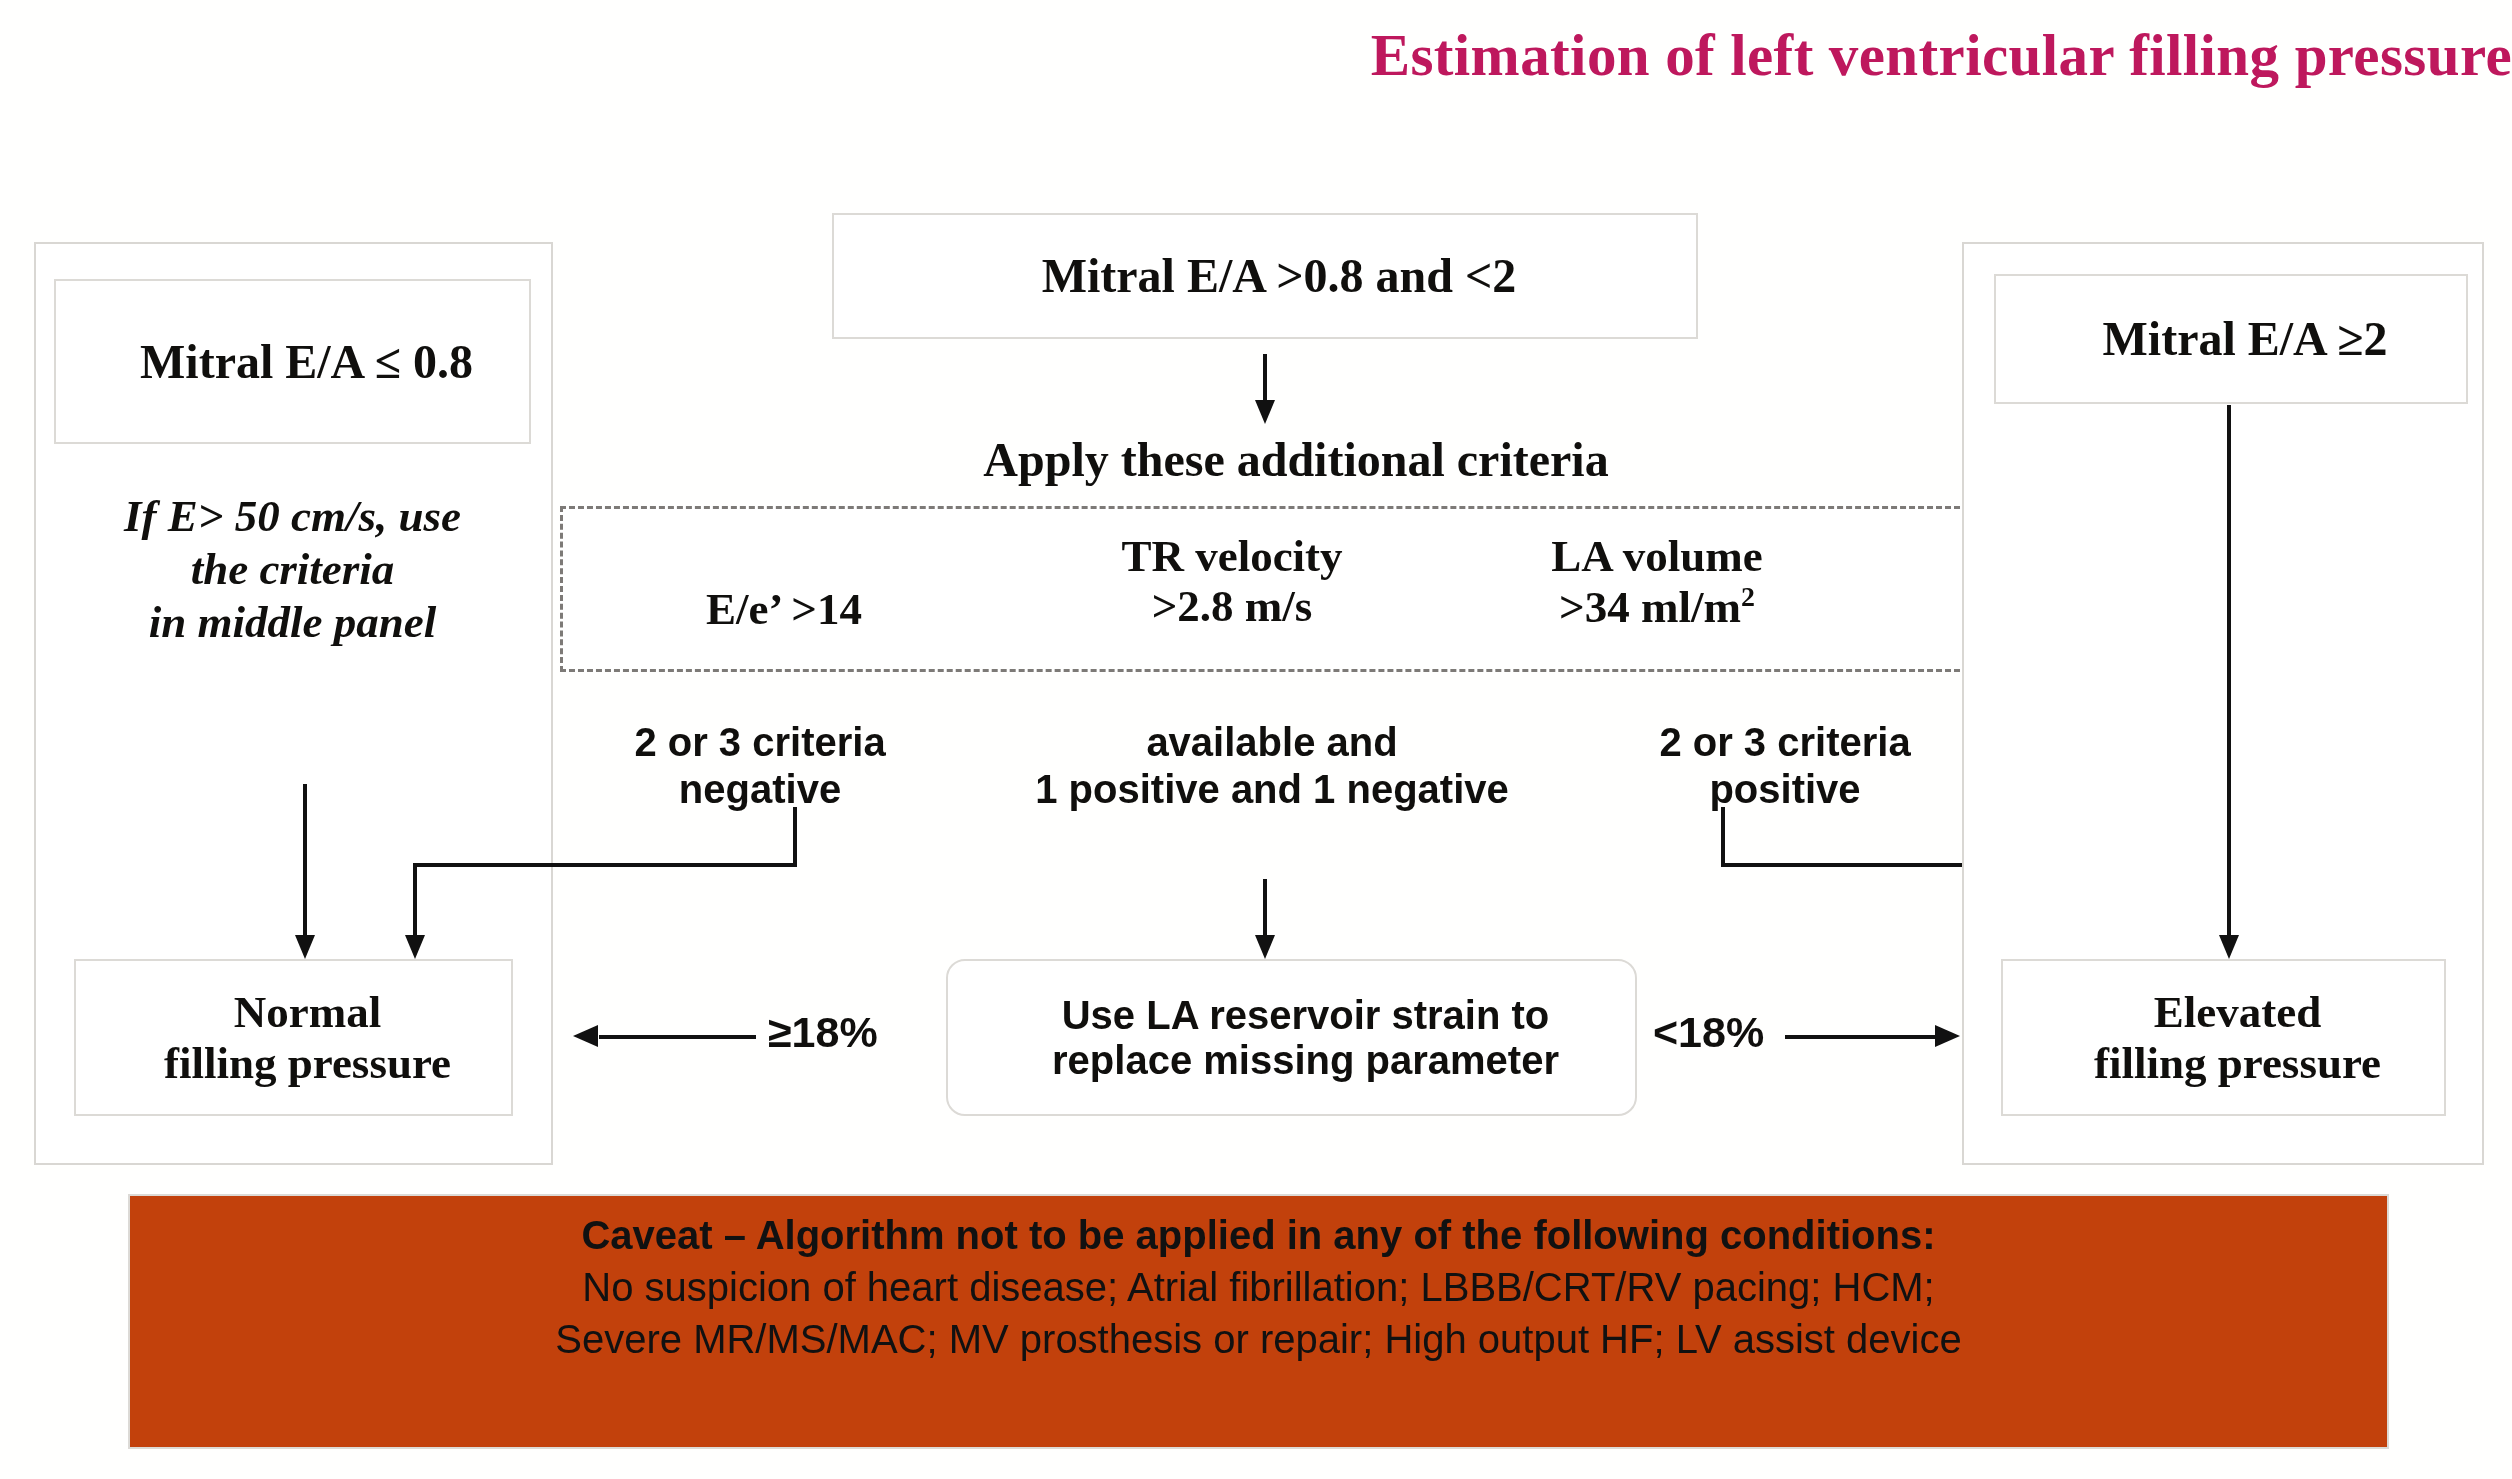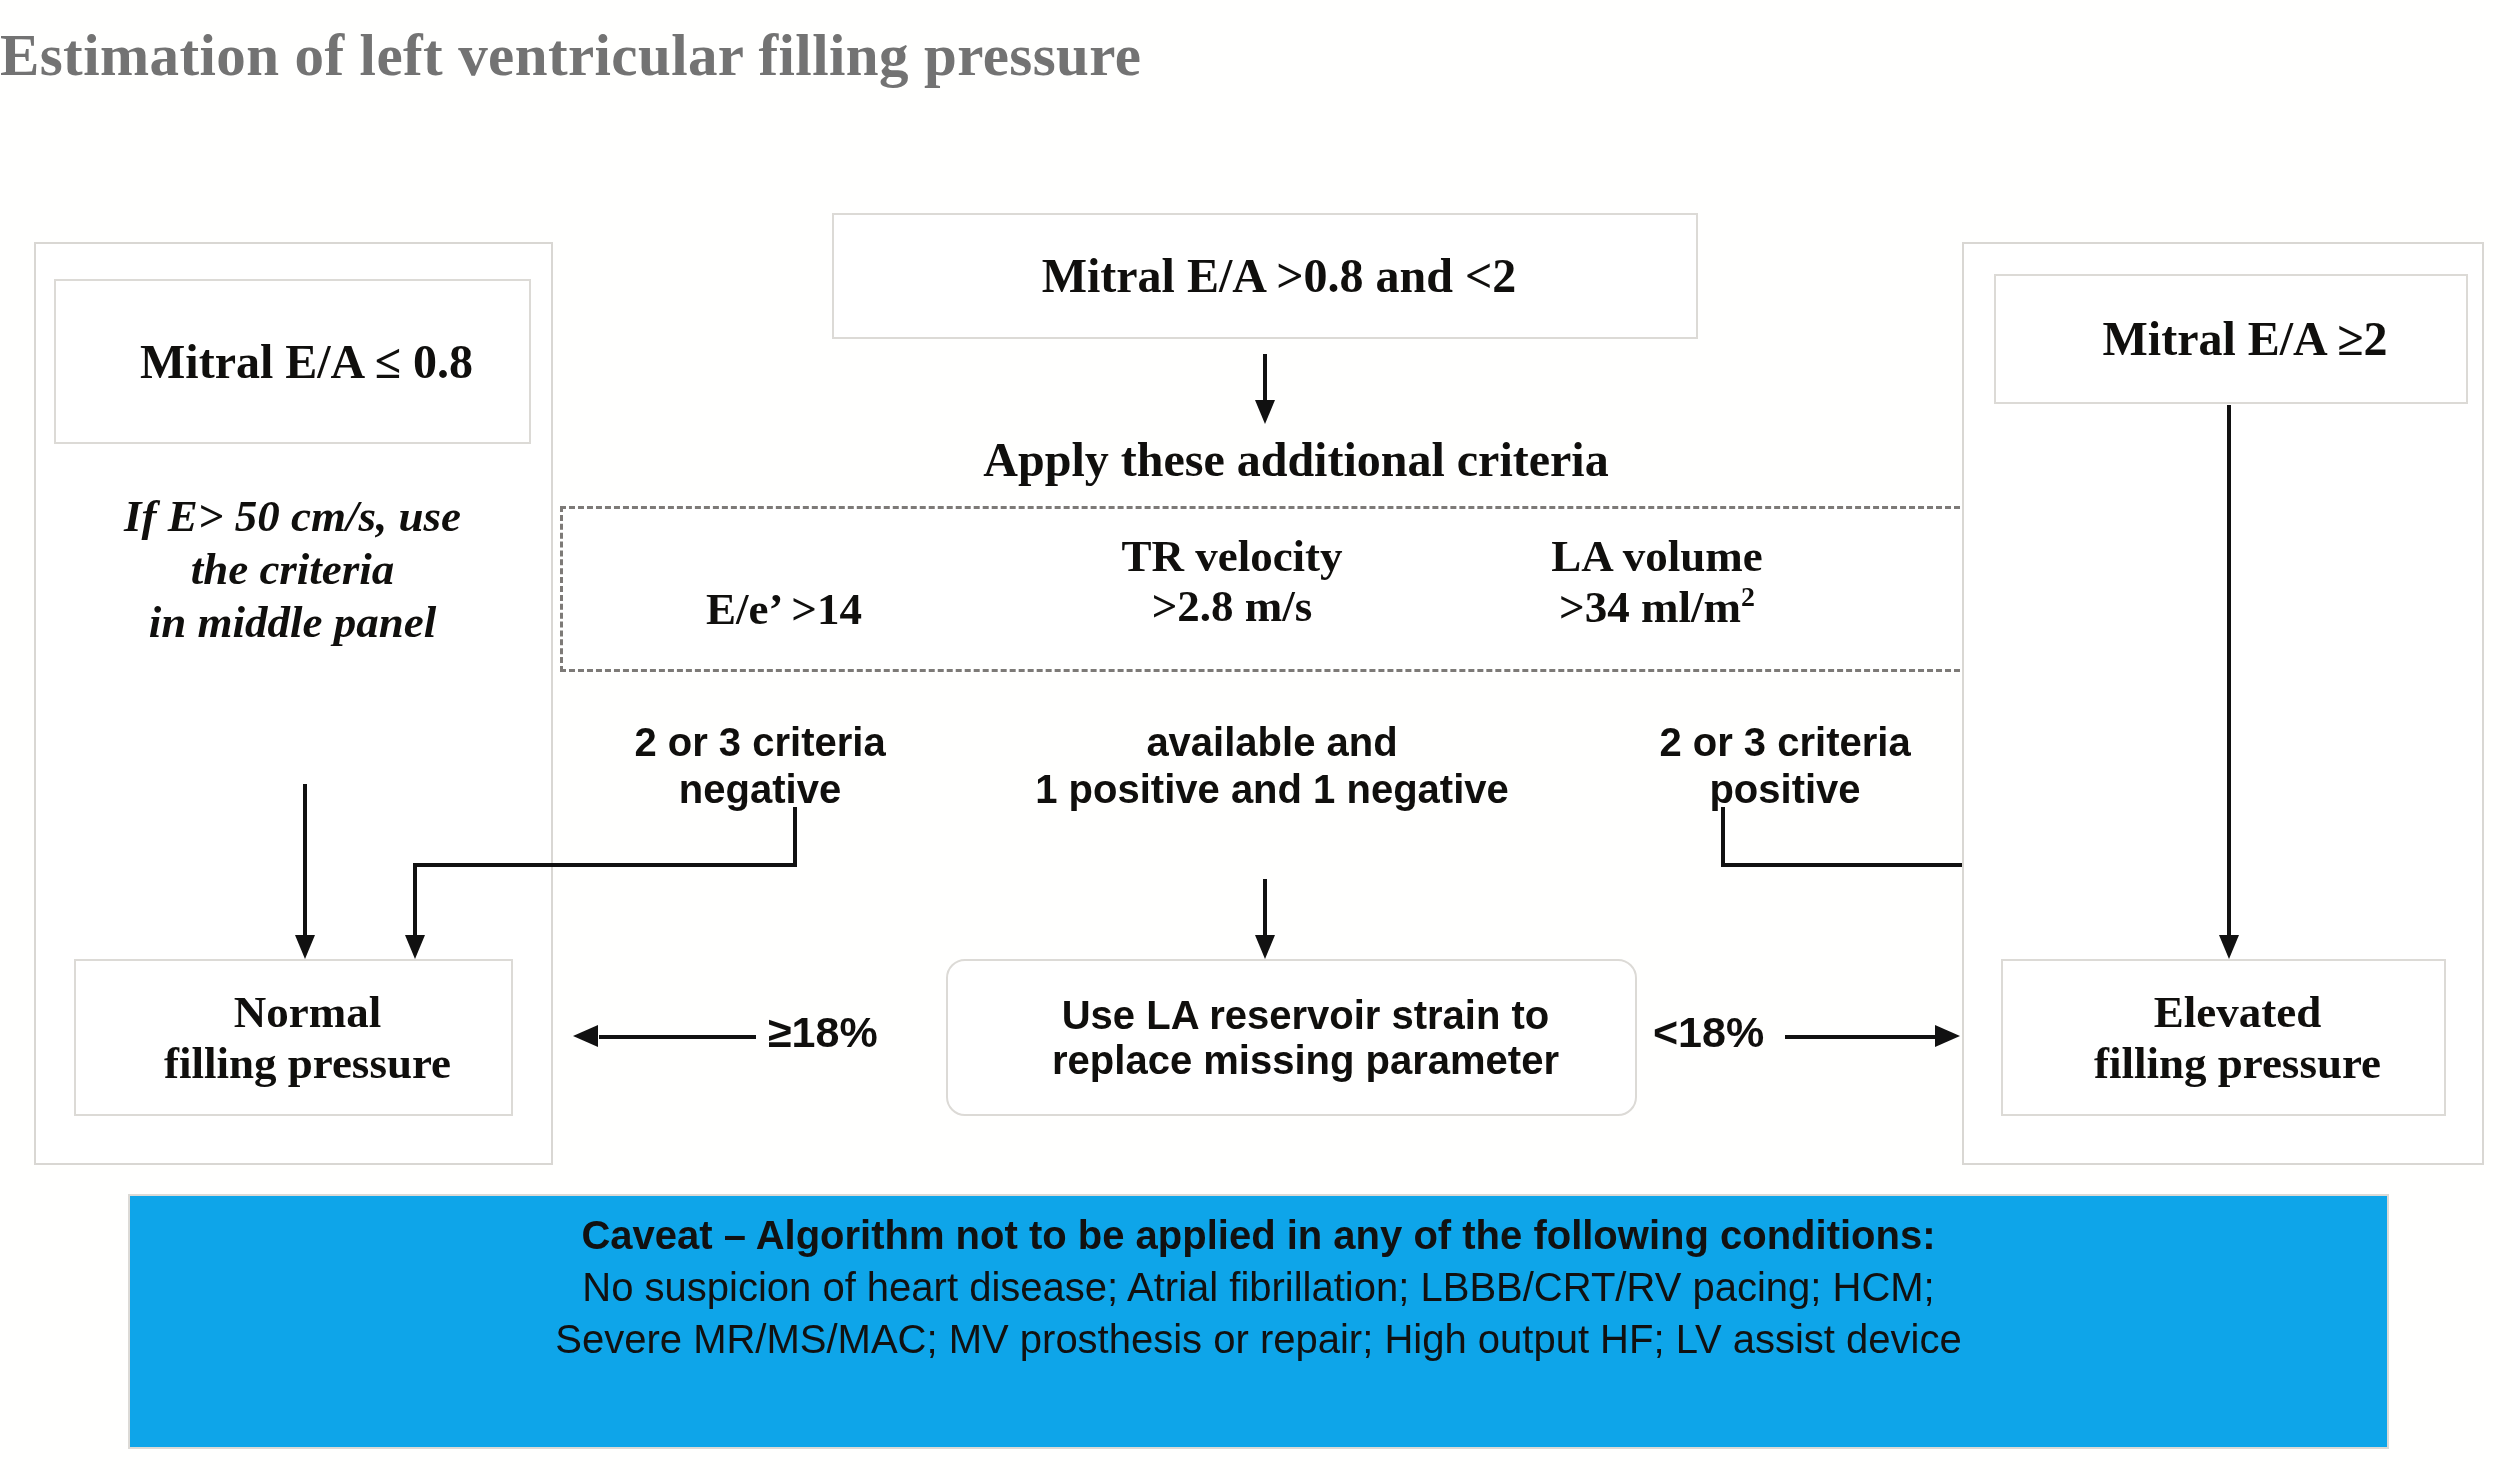--- a/index.html
+++ b/index.html
@@ -17,26 +17,26 @@
     font-family: "Liberation Serif", "DejaVu Serif", serif;
     color: #100f0d;
   }
 
   
   #page-title {
     position: absolute;
     left: 0;
     top: 21px;
     width: 2512px;
-    text-align: left;
+    text-align: right;
     font-family: "Liberation Serif", "DejaVu Serif", serif;
     font-weight: 700;
     font-size: 59px;
     letter-spacing: 0.4px;
-    color: #737373;
+    color: #be185d;
     white-space: nowrap;
   }
 
   
   .outer-panel {
     position: absolute;
     border: 2.4px solid #d9d7d3;
     background: #ffffff;
     box-sizing: border-box;
   }
@@ -125,21 +125,21 @@
   }
 
   
   #caveat-box {
     position: absolute;
     left: 128px;
     top: 1194px;
     width: 2261px;
     height: 255px;
     border: 2.4px solid #dcdad6;
-    background: #0ea5e9;
+    background: #c2410c;
     box-sizing: border-box;
     padding-top: 12.8px;
   }
   .caveat-line {
     text-align: center;
     font-family: "Liberation Sans", "DejaVu Sans", sans-serif;
     font-size: 40px;
     line-height: 1.30;
     color: #111111;
   }

